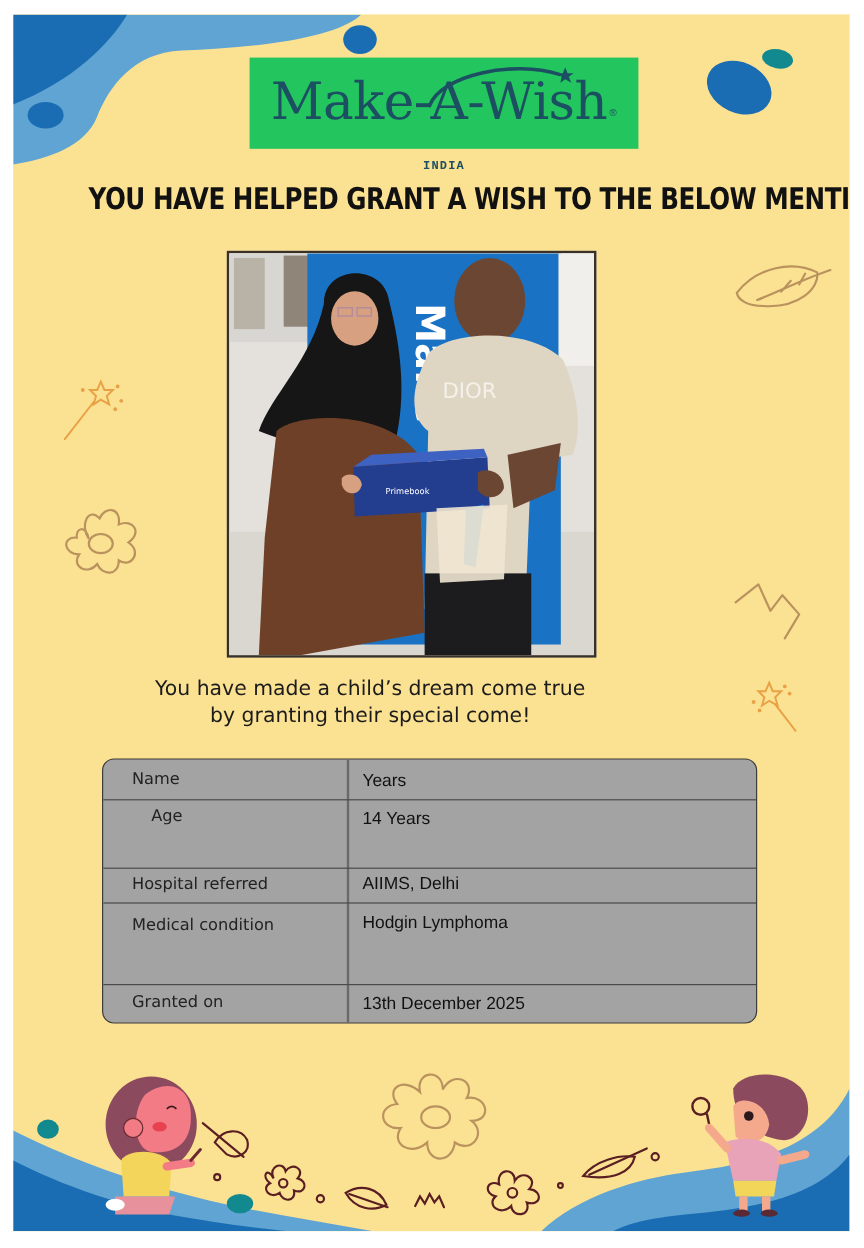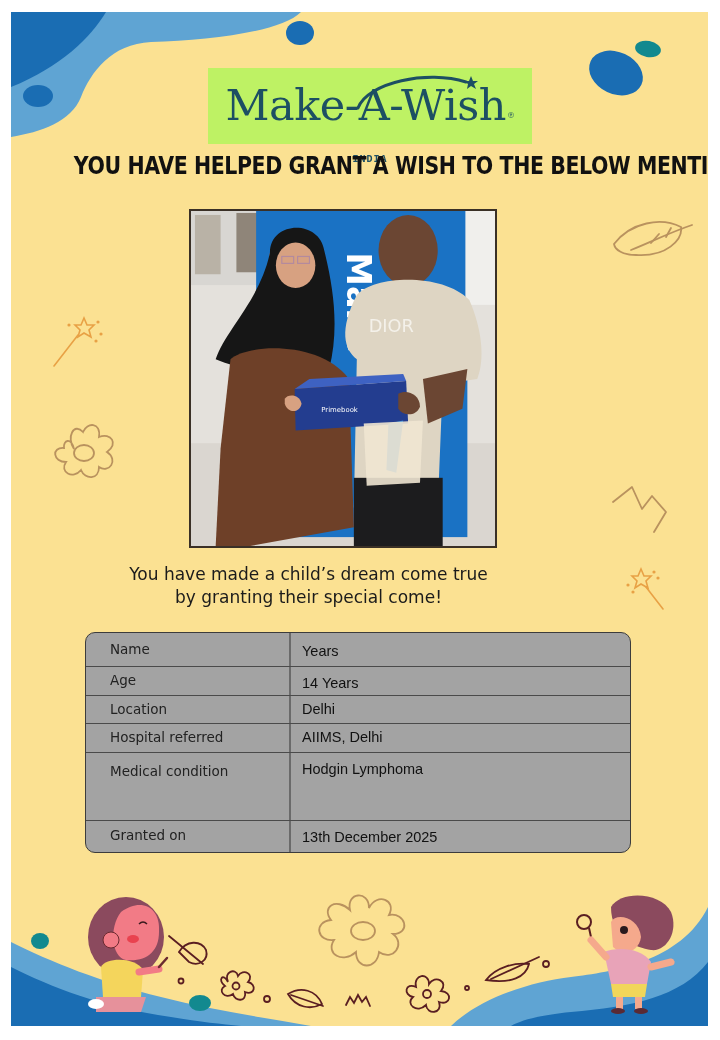--- a/index.html
+++ b/index.html
@@ -6,22 +6,22 @@
     html, body { width: 720px; height: 1040px; background: #ffffff; overflow: hidden; }
     body { position: relative; font-family: "Liberation Sans", sans-serif; }
 
     .page {
       position: absolute; left: 11px; top: 12px; width: 697px; height: 1014px;
       background: #fbe192; overflow: hidden;
     }
     .bg-svg { position: absolute; left: 0; top: 0; width: 697px; height: 1014px; }
 
     .logo-box {
-      position: absolute; left: 197px; top: 56px; width: 324px; height: 76px;
-      background: #bef264;
+      position: absolute; left: 197px; top: 36px; width: 324px; height: 76px;
+      background: #22c55e;
     }
     .logo-text {
       position: absolute; left: 0; top: 14px; width: 100%; text-align: center;
       font-family: "DejaVu Serif", serif; font-size: 43px; color: #1d4f63;
       letter-spacing: -0.5px; line-height: 46px;
     }
     .logo-reg { font-size: 8px; vertical-align: 2px; margin-left: 1px; }
     .logo-sub {
       position: absolute; left: 0; top: 62px; width: 100%; text-align: center;
       font-family: Liberation Mono, monospace; font-weight: bold; font-size: 10px;
@@ -235,26 +235,22 @@
   </div>
 
   <div class="info-table">
     <div class="col-divider"></div>
 
     <div class="info-row first" style="top:0;height:33px;">
       <span class="info-label" style="top:8px;">Name</span>
       <span class="info-value" style="top:10px;">Years</span>
     </div>
     <div class="info-row" style="top:33px;height:29px;">
-      <span class="info-label" style="top:5px;">Age</span>
+      <span class="info-label" style="top:5px;margin-left:16px;">Age</span>
       <span class="info-value" style="top:8px;">14 Years</span>
-    </div>
-    <div class="info-row" style="top:62px;height:28px;">
-      <span class="info-label" style="top:5px;">Location</span>
-      <span class="info-value" style="top:5px;">Delhi</span>
     </div>
     <div class="info-row" style="top:90px;height:29px;">
       <span class="info-label" style="top:5px;">Hospital referred</span>
       <span class="info-value" style="top:5px;">AIIMS, Delhi</span>
     </div>
     <div class="info-row" style="top:119px;height:34px;">
       <span class="info-label" style="top:10px;">Medical condition</span>
       <span class="info-value" style="top:8px;">Hodgin Lymphoma</span>
     </div>
     <div class="info-row" style="top:187px;height:34px;">

